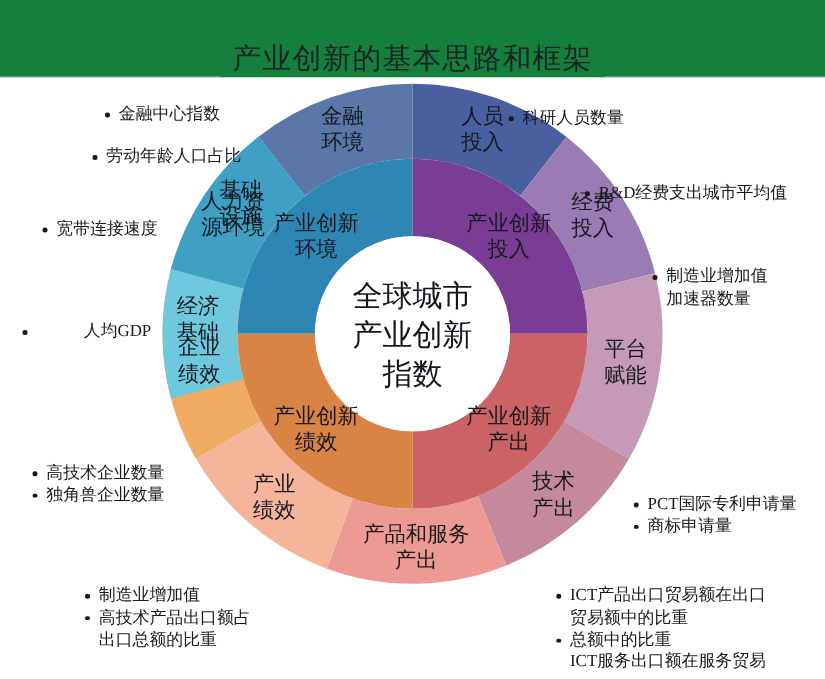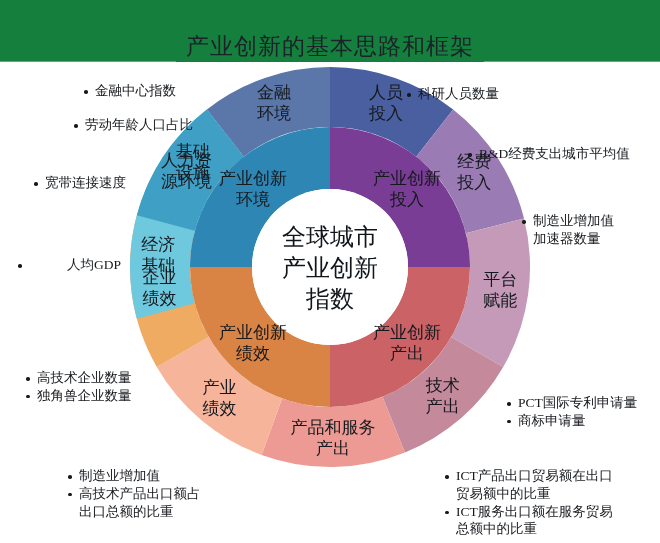--- a/index.html
+++ b/index.html
@@ -167,16 +167,16 @@
   <div class="ann" style="left:505px;top:332px;">
     <ul>
       <li><span>PCT国际专利申请量</span></li>
       <li><span>商标申请量</span></li>
     </ul>
   </div>
 
   <div class="ann" style="left:443px;top:405px;">
     <ul>
       <li><span><span class="cont">ICT产品出口贸易额在出口</span><span class="cont">贸易额中的比重</span></span></li>
-      <li><span><span class="cont">ICT服务出口额在服务贸易</span><span class="cont">总额中的比重</span></span></li>
+      <li><span><span class="cont">总额中的比重</span><span class="cont">ICT服务出口额在服务贸易</span></span></li>
     </ul>
   </div>
 </div>
 
 </body></html>

